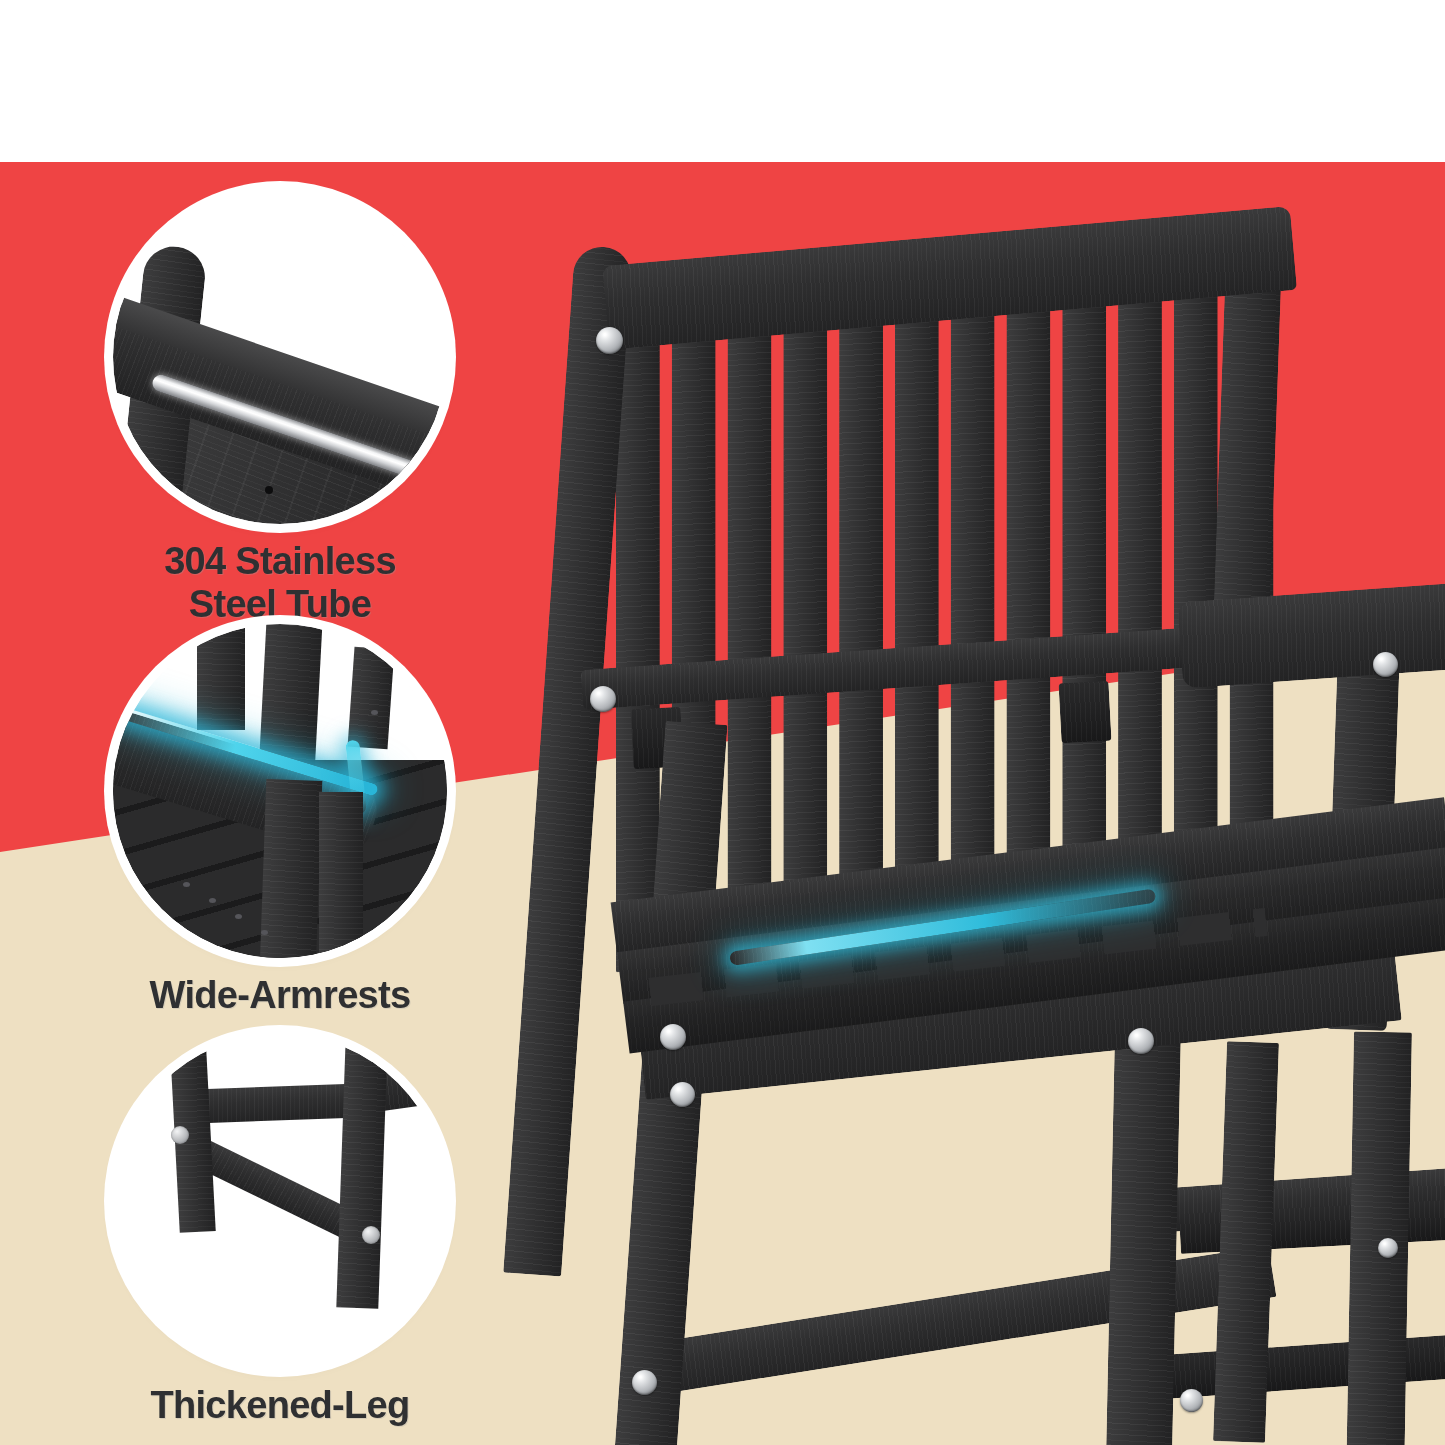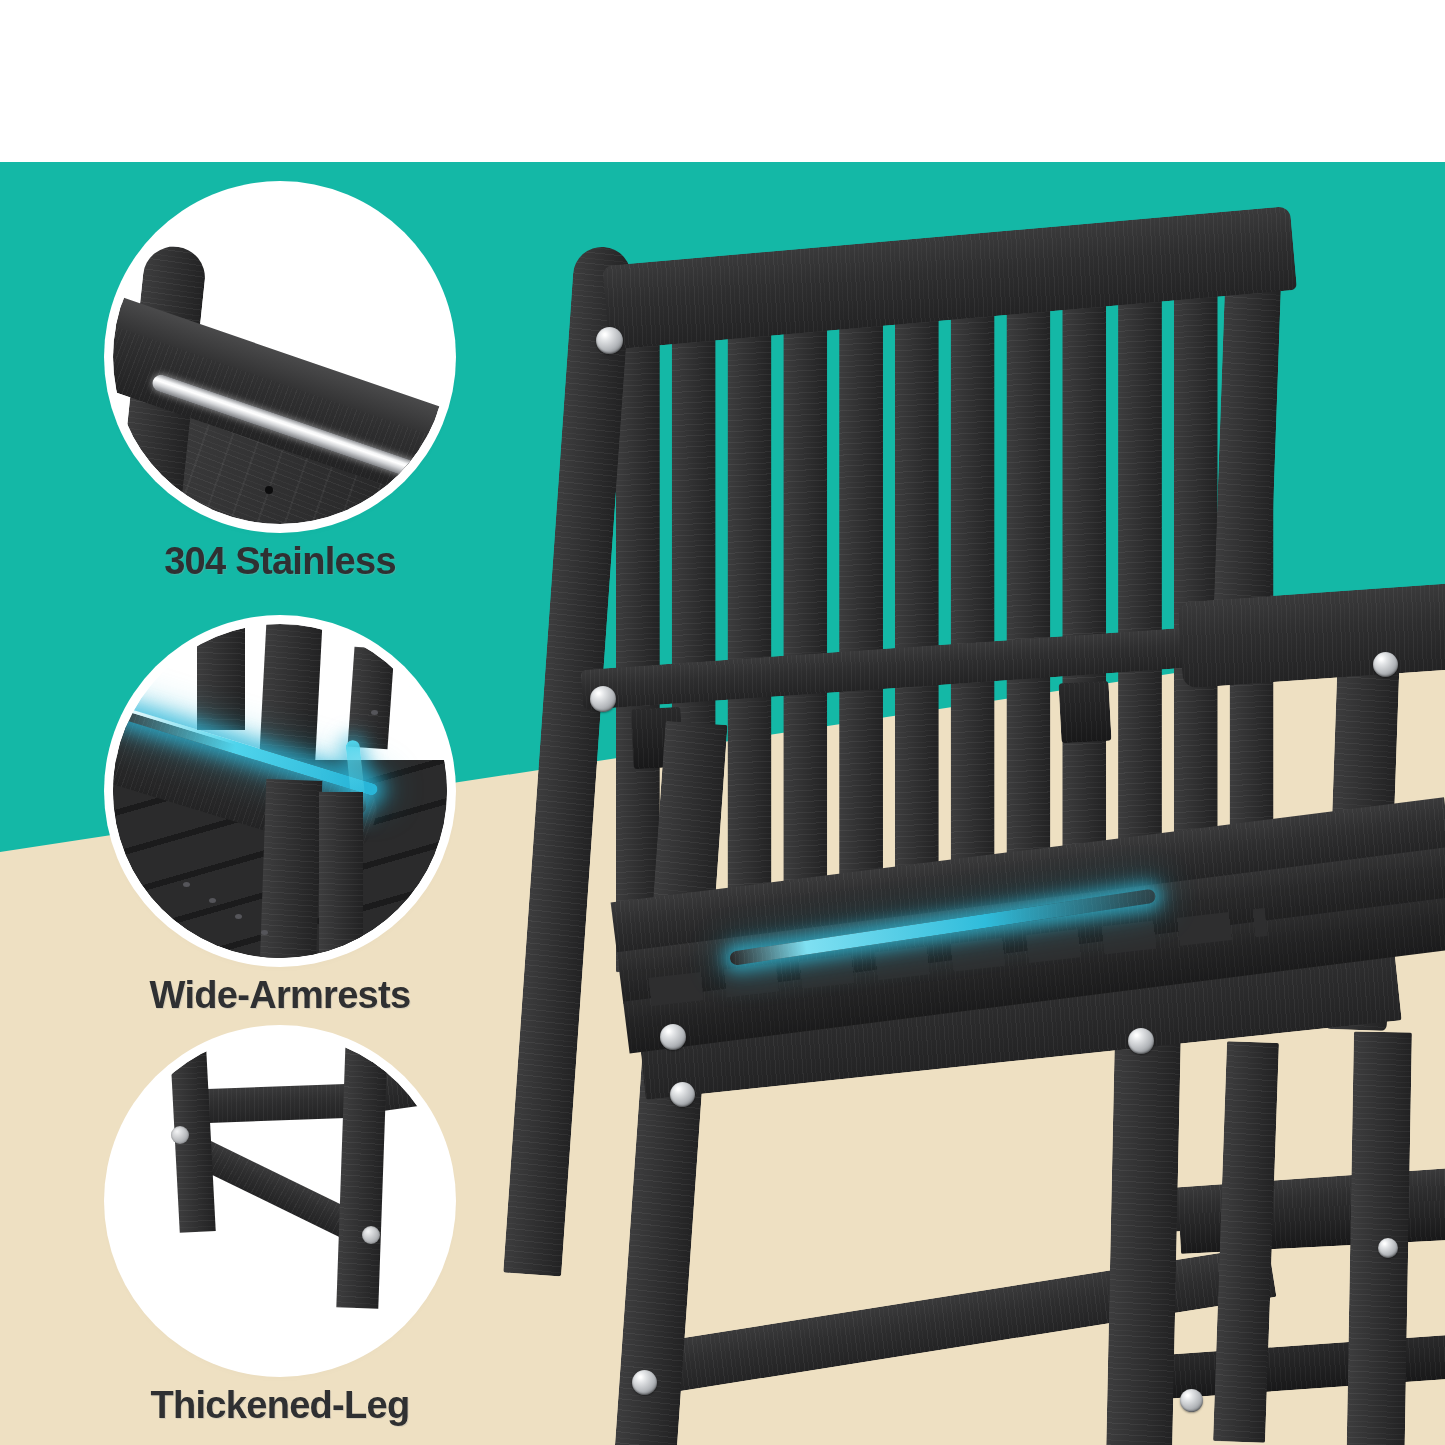--- a/index.html
+++ b/index.html
@@ -19,21 +19,21 @@
     position:absolute; left:0; top:0; width:1445px; height:162px;
     display:flex; align-items:center; justify-content:center;
     font-size:77px; font-weight:bold; color:#2b2c2d;
     letter-spacing:-1.4px; white-space:nowrap;
     text-shadow:1px 1px 0 rgba(120,110,85,.28);
   }
 
   
   .stage{
     position:absolute; left:0; top:162px; width:1445px; height:1283px;
-    background:#14b8a6; overflow:hidden;
+    background:#ef4444; overflow:hidden;
   }
   
   .floor{
     position:absolute; left:0; top:0; width:1445px; height:1283px;
     background:#eee0c2;
     clip-path:polygon(0 690px, 1445px 470px, 1445px 1283px, 0 1283px);
   }
   
   .floor-band{
     position:absolute; left:0; bottom:0; width:1445px; height:120px;
@@ -372,20 +372,21 @@
             <div class="b1-slats"></div>
             <div class="b1-post wood-v"></div>
             <div class="b1-rail wood"></div>
             <div class="b1-rail-top"></div>
             <div class="b1-tube"></div>
             <div class="b1-hole"></div>
           </div>
         </div>
         <div class="callout-label two-line">
           <div>304 Stainless</div>
+          <div>Steel Tube</div>
         </div>
       </div>
 
       <div class="callout c3">
         <div class="bubble">
           <div class="bubble-inner">
             <div class="b3-shelf wood"></div>
             <div class="b3-topbar wood"></div>
             <div class="b3-brace wood"></div>
             <div class="b3-legL wood-v"></div>

